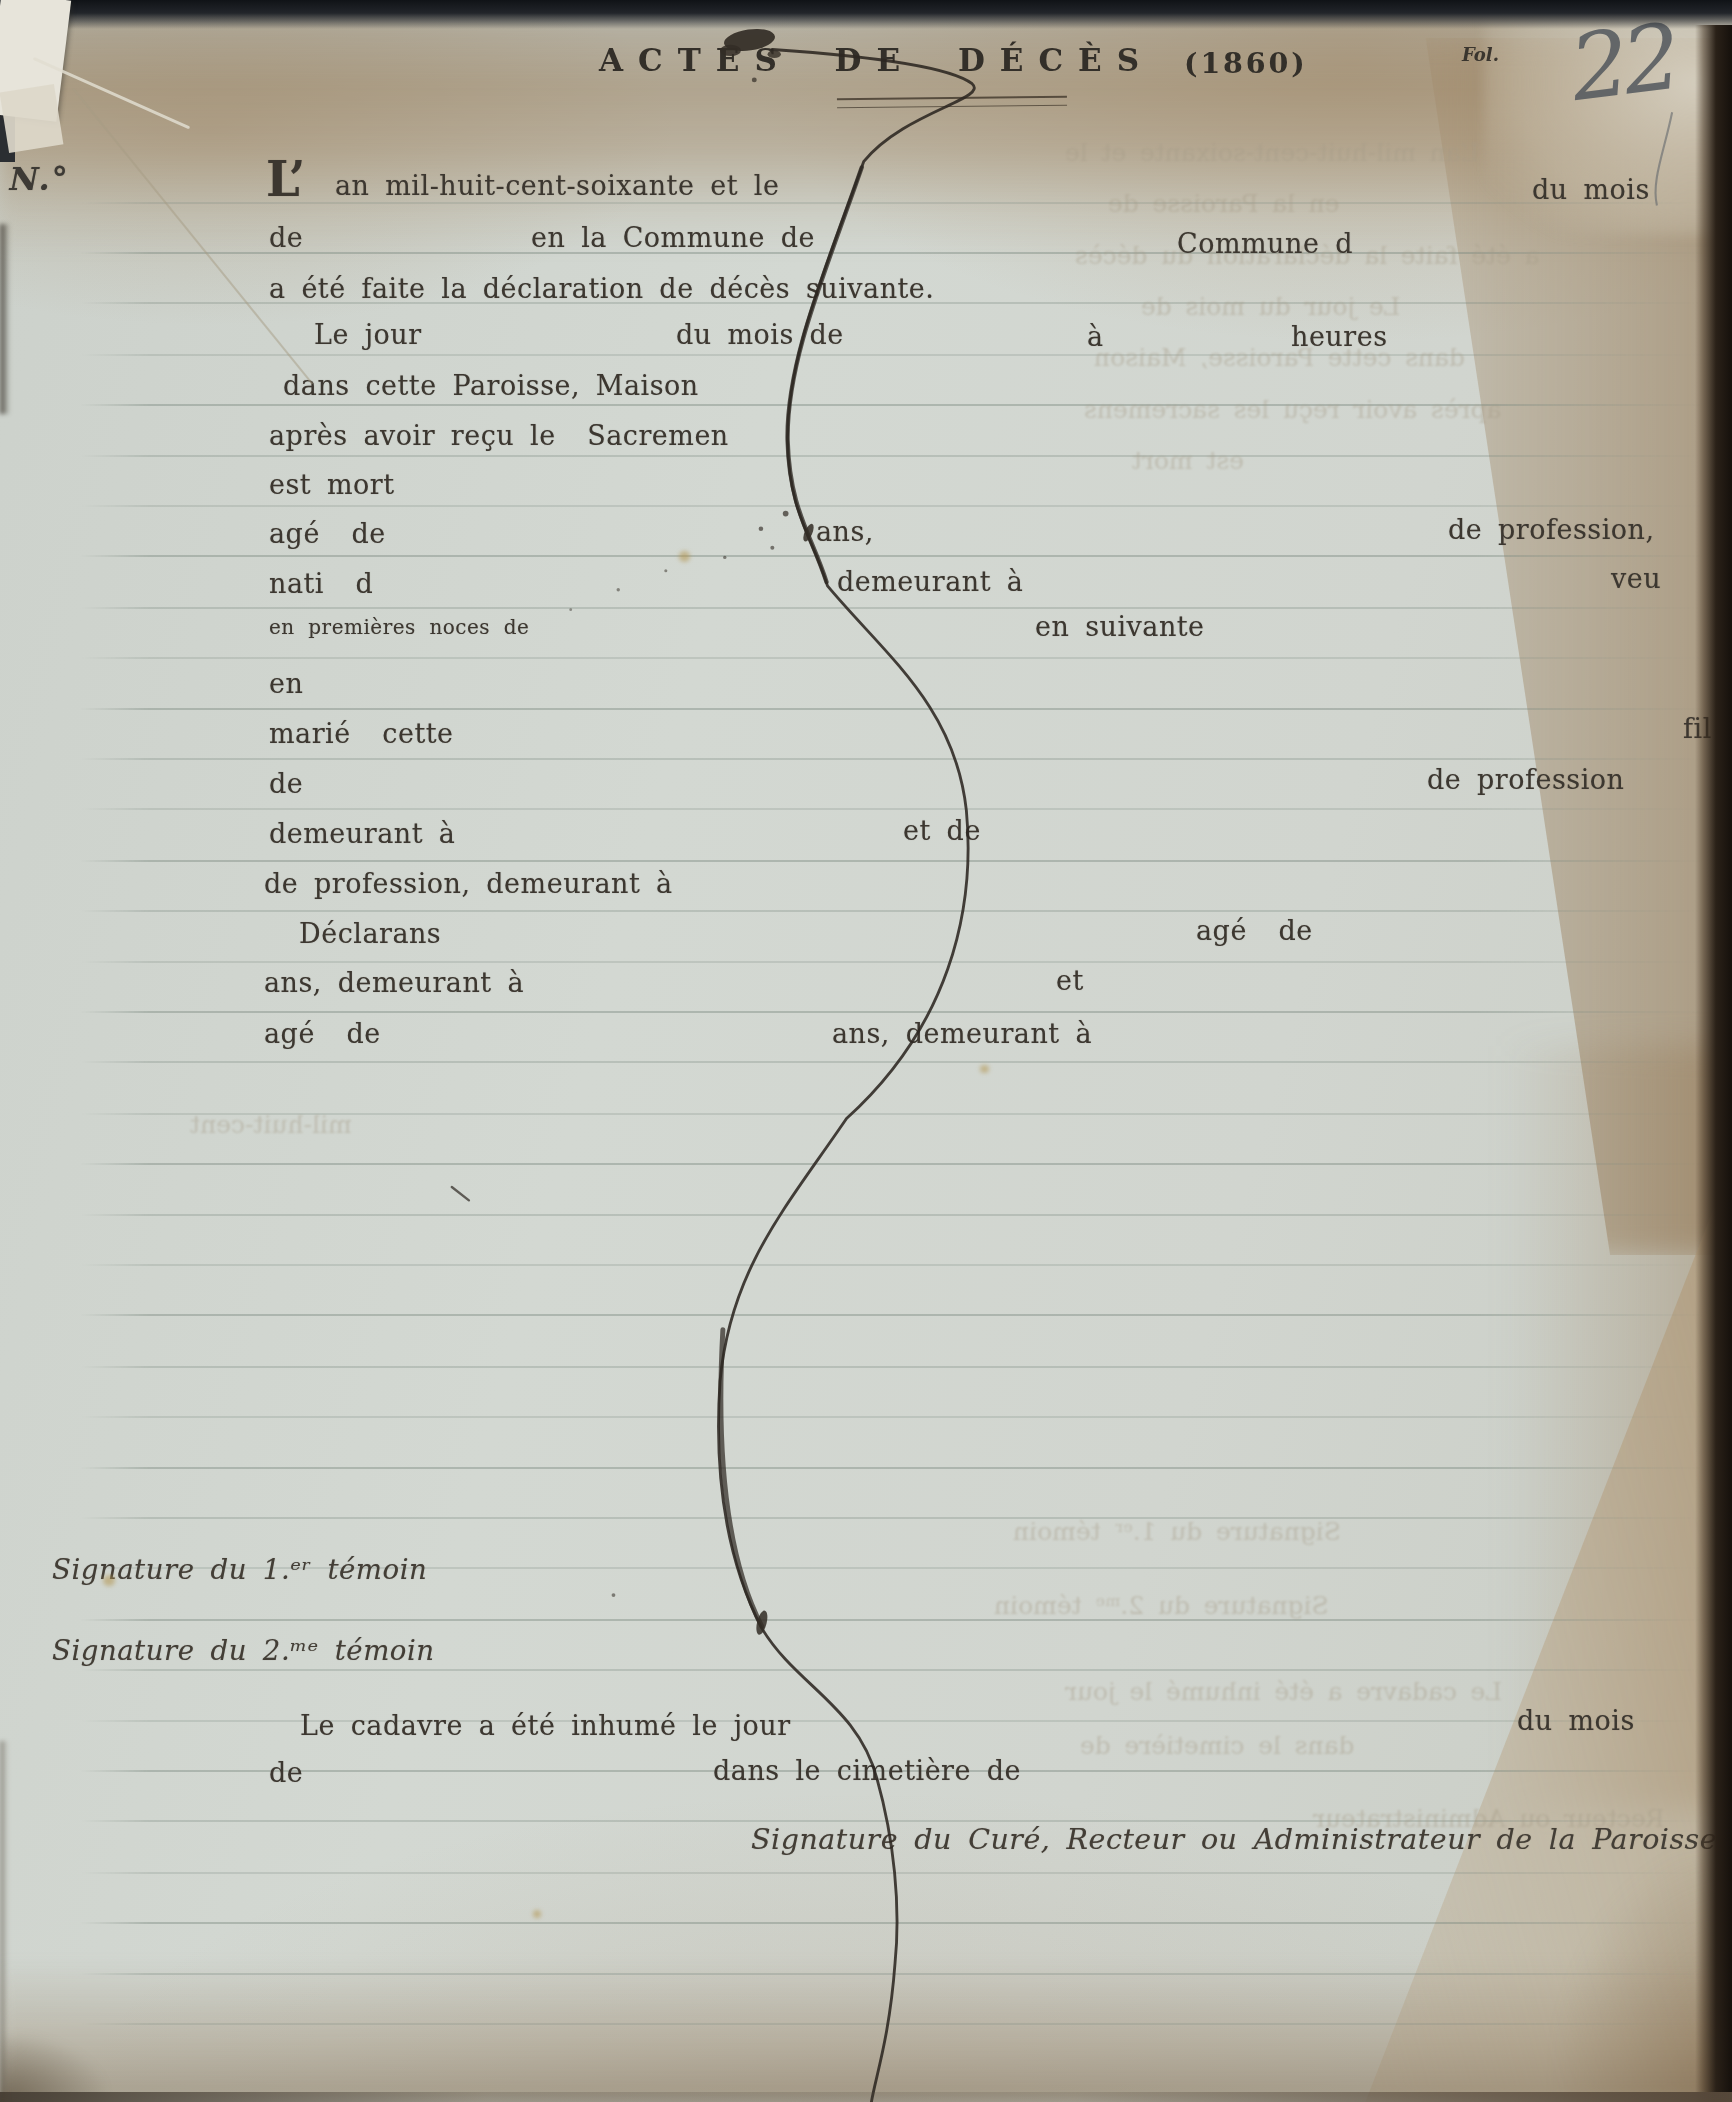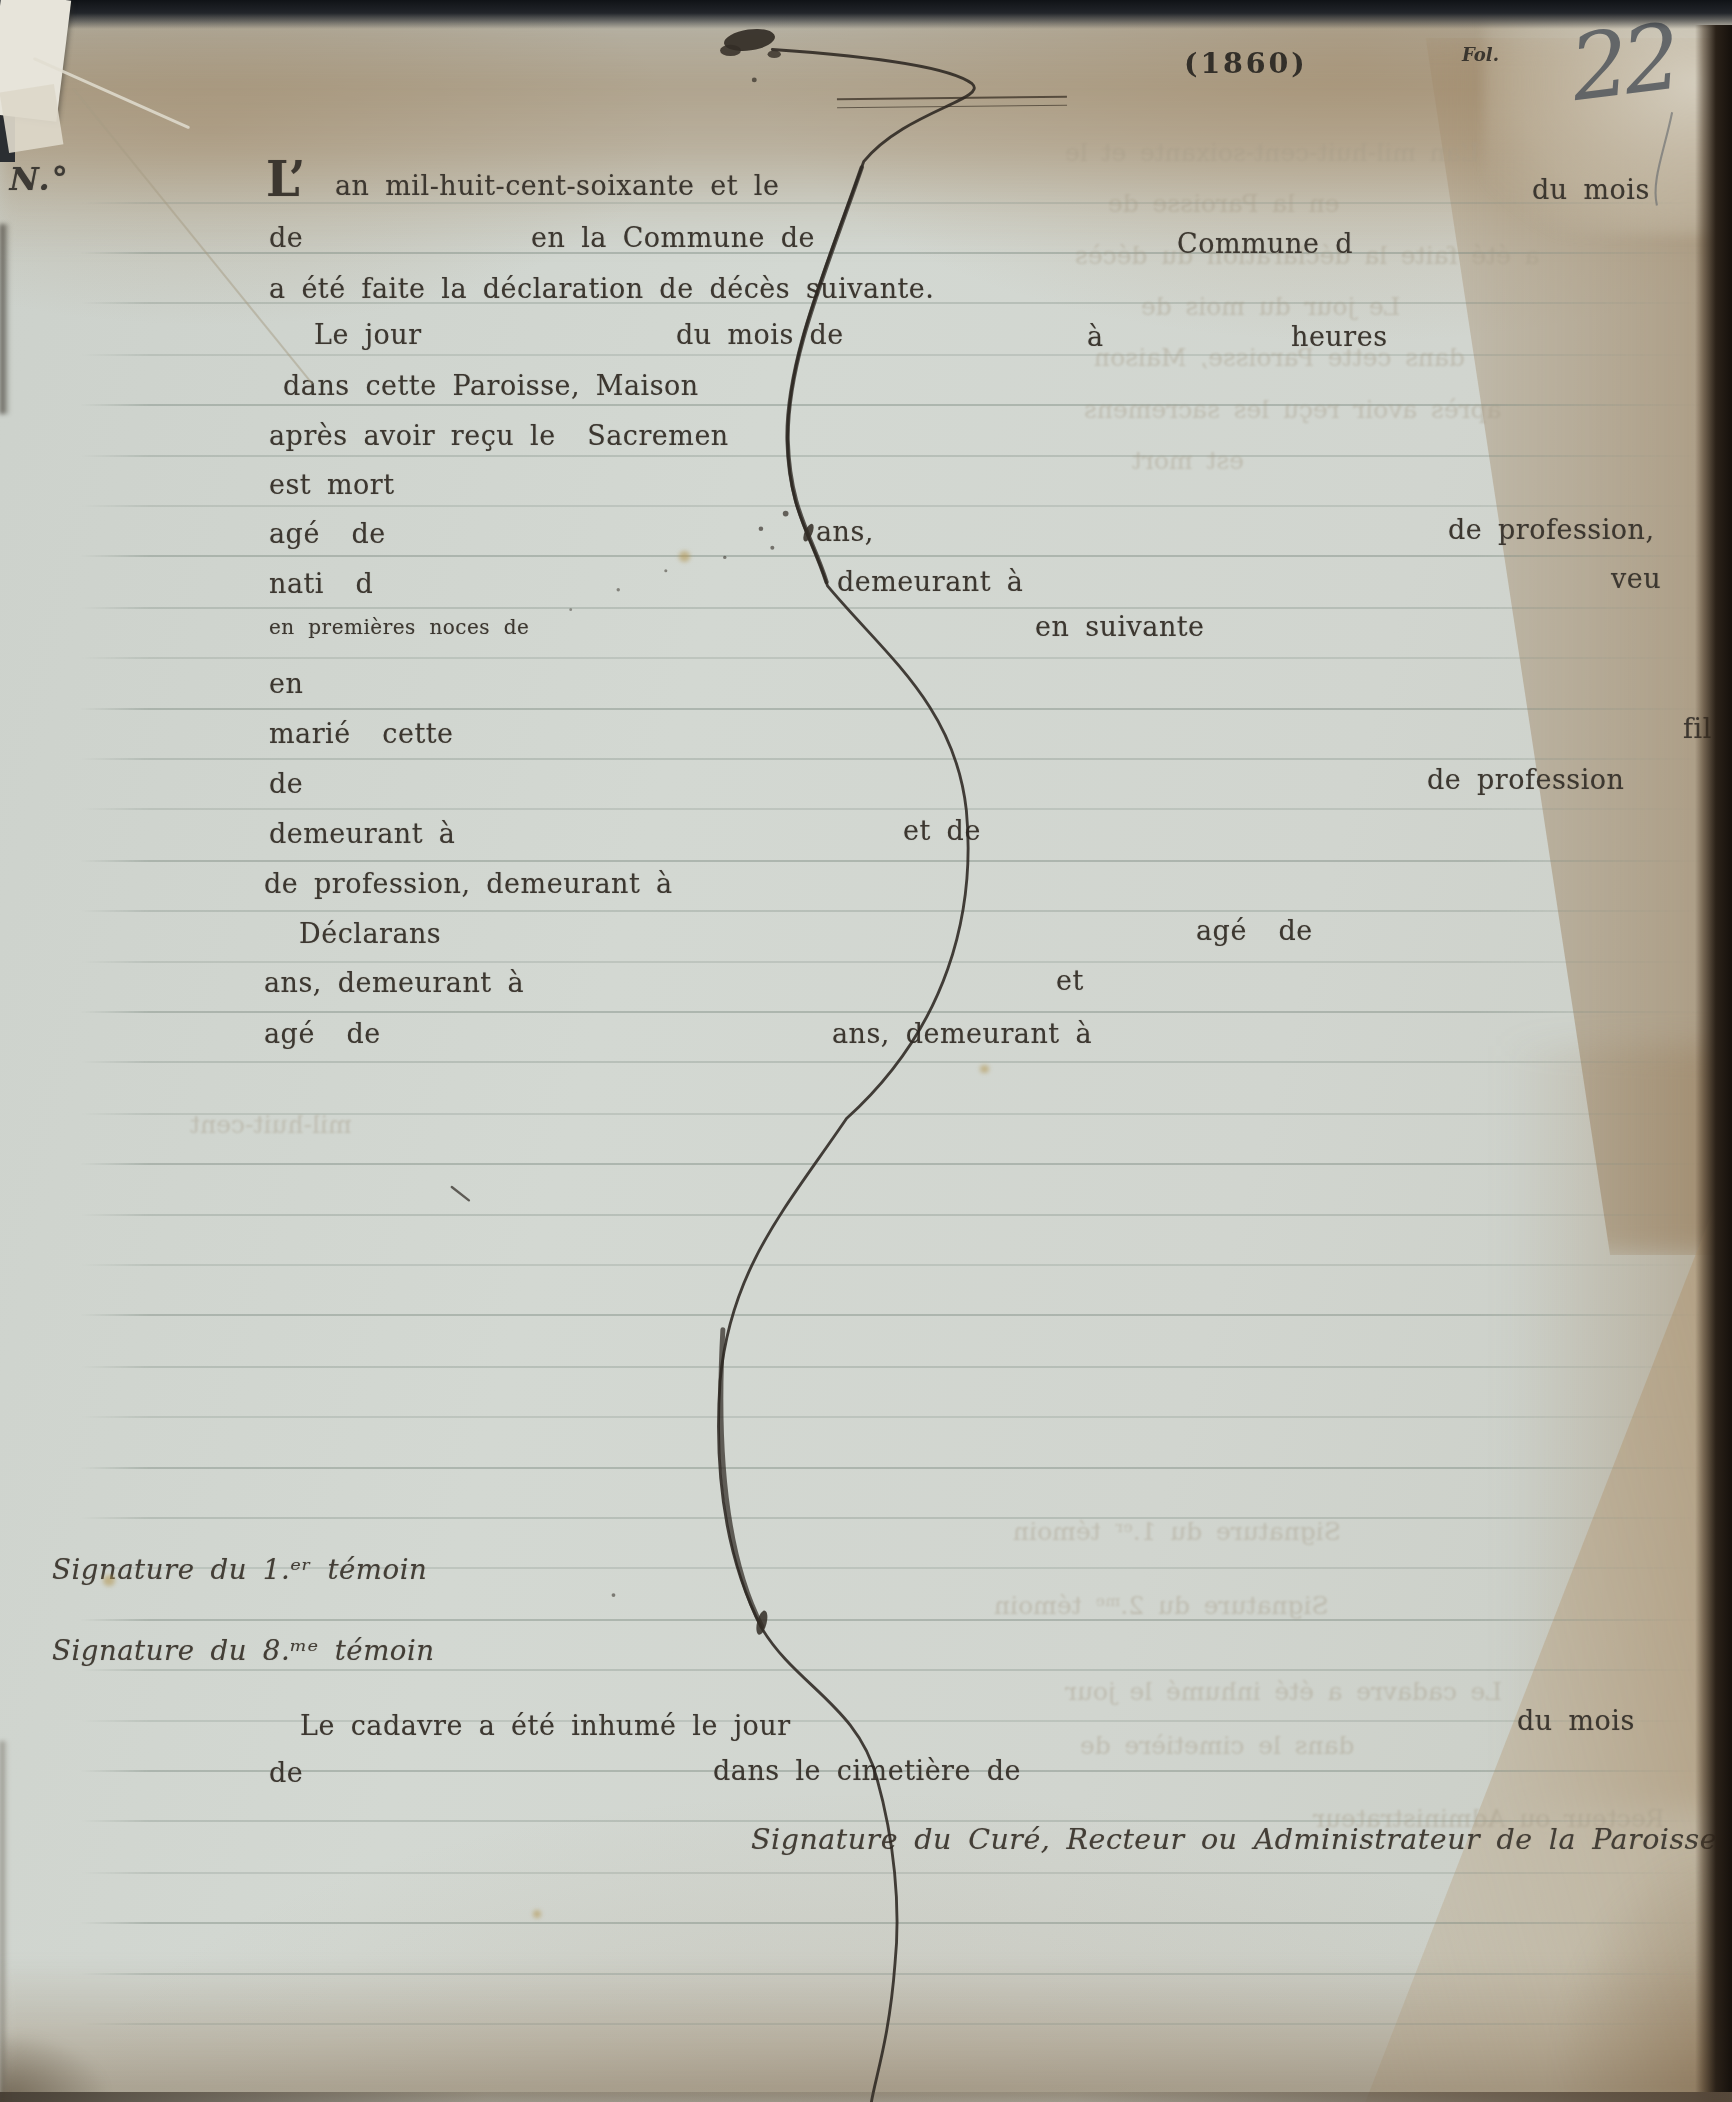--- a/index.html
+++ b/index.html
@@ -137,20 +137,21 @@
       <div class="ghost" style="left: 1084px; top: 397px;">après avoir reçu les sacremens</div>
       <div class="ghost" style="left: 1132px; top: 448px;">est mort</div>
       <div class="ghost" style="left: 190px; top: 1112px;">mil-huit-cent</div>
       <div class="ghost" style="left: 1013px; top: 1519px;">Signature du 1.ᵉʳ témoin</div>
       <div class="ghost" style="left: 994px; top: 1593px;">Signature du 2.ᵐᵉ témoin</div>
       <div class="ghost" style="left: 1065px; top: 1679px;">Le cadavre a été inhumé le jour</div>
       <div class="ghost" style="left: 1080px; top: 1733px;">dans le cimetière de</div>
       <div class="ghost" style="left: 1313px; top: 1806px;">Recteur ou Administrateur</div>
     </div>
 
+  <div class="abs hdr-title" style="left:599px;top:42px">ACTES DE DÉCÈS</div>
   <div class="abs hdr-year" style="left:1184px;top:46px">(1860)</div>
   <div class="abs hdr-fol" style="left:1462px;top:44px">Fol.</div>
   <div class="abs hdr-rule"></div>
   <div class="abs folio-hand">22</div>
   <div class="abs n-label">N.°</div>
 
   <div id="form-layer">
       <div class="seg" style="left: 266px; top: 155px; font-size: 48px; font-weight: bold;">L’</div>
       <div class="seg" style="left: 335px; top: 172px; font-size: 27px;">an mil-huit-cent-soixante et le</div>
       <div class="seg" style="left: 1532px; top: 176px; font-size: 27px;">du mois</div>
@@ -181,21 +182,21 @@
       <div class="seg" style="left: 269px; top: 820px; font-size: 27px;">demeurant à</div>
       <div class="seg" style="left: 903px; top: 817px; font-size: 27px;">et de</div>
       <div class="seg" style="left: 264px; top: 870px; font-size: 27px;">de profession, demeurant à</div>
       <div class="seg" style="left: 299px; top: 920px; font-size: 27px;">Déclarans</div>
       <div class="seg" style="left: 1196px; top: 917px; font-size: 27px;">agé  de</div>
       <div class="seg" style="left: 264px; top: 969px; font-size: 27px;">ans, demeurant à</div>
       <div class="seg" style="left: 1056px; top: 967px; font-size: 27px;">et</div>
       <div class="seg" style="left: 264px; top: 1020px; font-size: 27px;">agé  de</div>
       <div class="seg" style="left: 832px; top: 1020px; font-size: 27px;">ans, demeurant à</div>
       <div class="seg it" style="left: 52px; top: 1556px; font-size: 27.6px;">Signature du 1.ᵉʳ témoin</div>
-      <div class="seg it" style="left: 52px; top: 1637px; font-size: 27.6px;">Signature du 8.ᵐᵉ témoin</div>
+      <div class="seg it" style="left: 52px; top: 1637px; font-size: 27.6px;">Signature du 2.ᵐᵉ témoin</div>
       <div class="seg" style="left: 300px; top: 1712px; font-size: 27px;">Le cadavre a été inhumé le jour</div>
       <div class="seg" style="left: 1517px; top: 1707px; font-size: 27px;">du mois</div>
       <div class="seg" style="left: 269px; top: 1759px; font-size: 27px;">de</div>
       <div class="seg" style="left: 713px; top: 1757px; font-size: 27px;">dans le cimetière de</div>
       <div class="seg it" style="left: 751px; top: 1826px; font-size: 28.5px;">Signature du Curé, Recteur ou Administrateur de la Paroisse</div>
     </div>
 
   <svg class="ink" width="1733" height="2103" viewBox="0 0 1822 2211">
     <g stroke="#2c2721" fill="none" stroke-linecap="round">
       <path stroke-width="3" stroke-opacity=".88" d="

